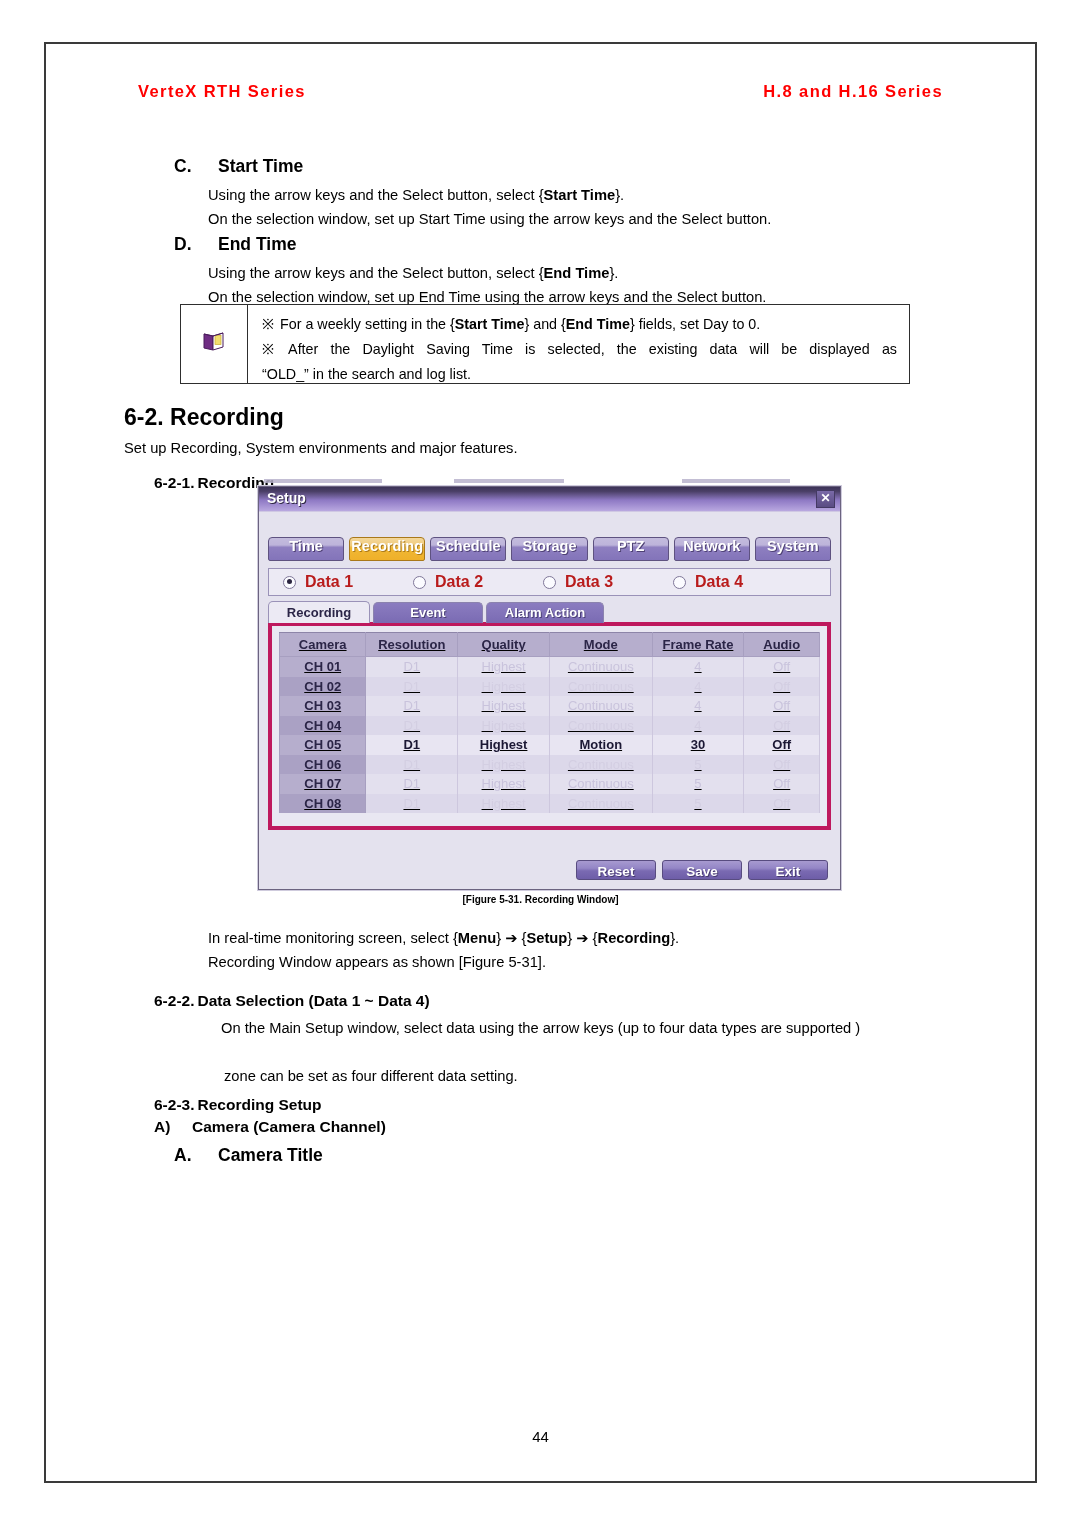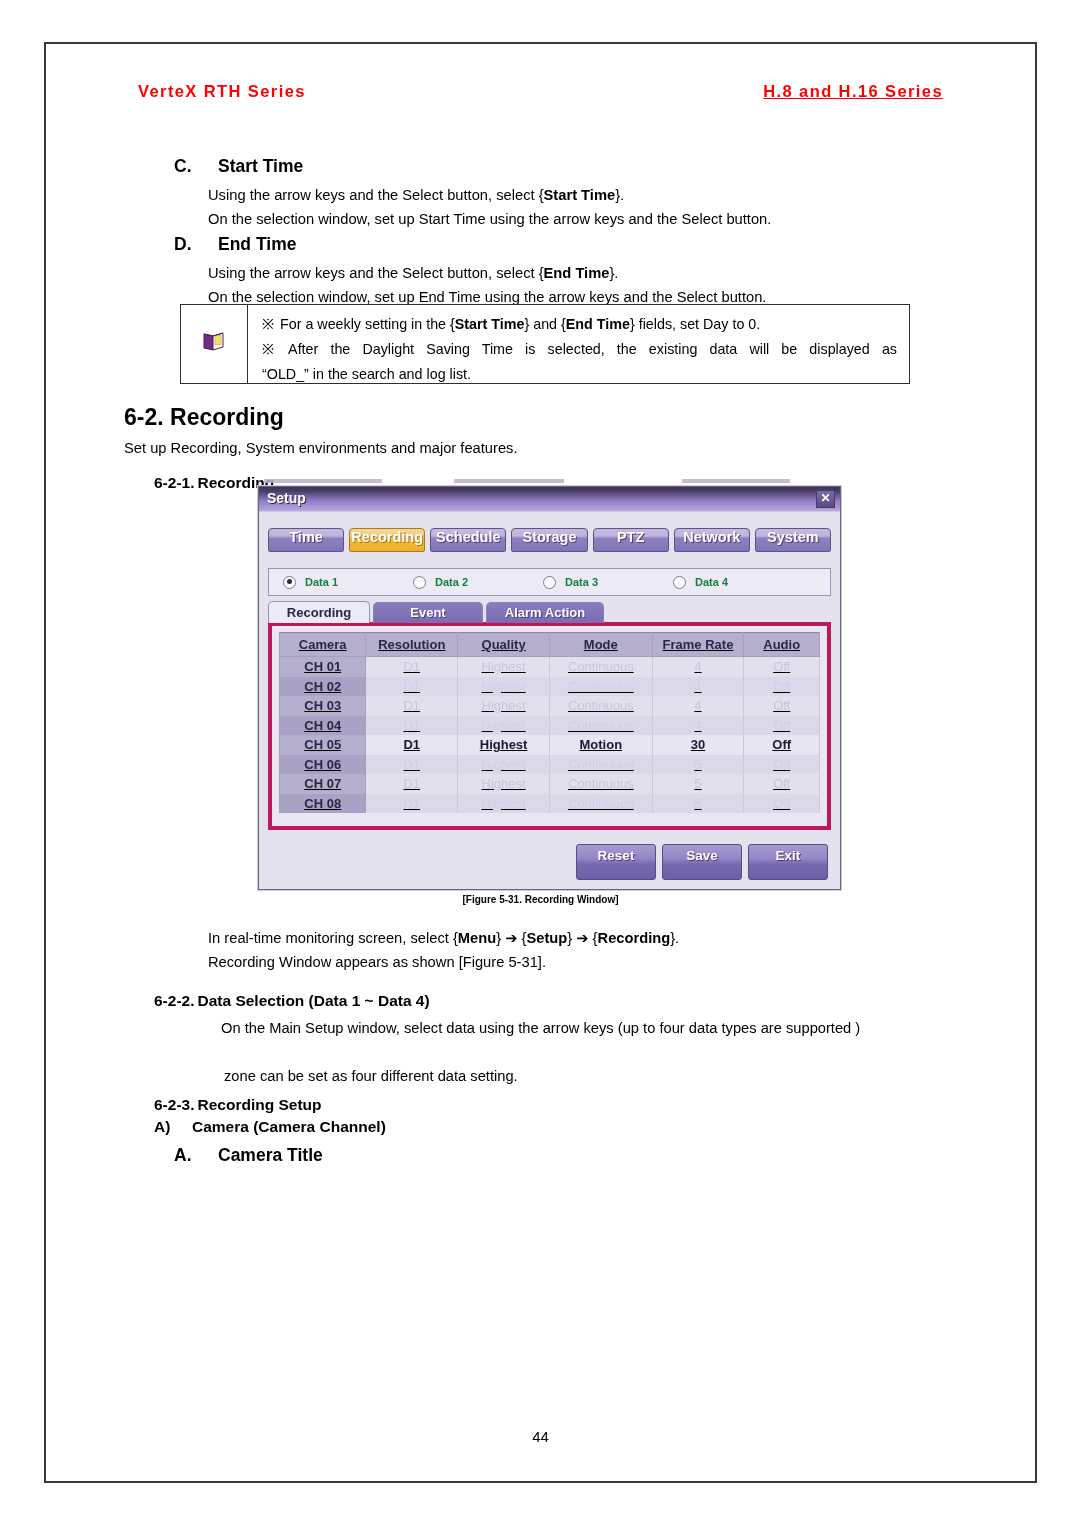--- a/index.html
+++ b/index.html
@@ -45,21 +45,21 @@
   .run-head .left,
   .run-head .right {
     position: absolute;
     color: #ff0000;
     font-weight: bold;
     font-size: 16.5px;
     letter-spacing: 1.4px;
     white-space: nowrap;
   }
   .run-head .left  { left: 92px; }
-  .run-head .right { right: 92px; text-decoration: underline; }
+  .run-head .right { right: 92px; }
 
   
   .h-lettered {
     position: absolute;
     font-weight: bold;
     font-size: 17.5px;
     white-space: nowrap;
   }
   .h-lettered .ltr {
     display: inline-block;
@@ -191,21 +191,21 @@
     top: 25px; bottom: 0;
     padding: 7px 9px 0 9px;
     box-sizing: border-box;
   }
 
   
   #main-tabs {
     display: flex;
     gap: 5px;
     height: 42px;
-    align-items: center;
+    align-items: flex-end;
   }
   .mtab {
     flex: 1;
     border: 1px solid #5e5280;
     border-radius: 4px 4px 2px 2px;
     background: linear-gradient(to bottom, #c3bbdd 0%, #bdb4da 32%, #8e7fc0 42%, #8374ba 100%);
     color: #ffffff;
     font-weight: bold;
     font-size: 14.5px;
     display: flex;
@@ -253,22 +253,22 @@
   }
   .radio-item.checked .radio-dot::after {
     content: "";
     position: absolute;
     left: 2.5px; top: 2.5px;
     width: 5px; height: 5px;
     border-radius: 50%;
     background: #2b2540;
   }
   .radio-label {
-    font-size: 11px;
-    color: #15803d;
+    font-size: 16px;
+    color: #b91c1c;
     font-weight: bold;
     text-align: center;
   }
 
   
   #sub-tabs {
     margin-top: 5px;
     height: 22px;
     display: flex;
     align-items: flex-end;
@@ -364,21 +364,21 @@
   
   #setup-buttons {
     position: absolute;
     right: 12px;
     bottom: 9px;
     display: flex;
     gap: 6px;
   }
   .dlg-btn {
     width: 80px;
-    height: 36px;
+    height: 20px;
     border: 1px solid #584c80;
     border-radius: 3px;
     background: linear-gradient(to bottom, #a79ad0 0%, #9486c6 40%, #7a6ab2 55%, #6e5ea8 100%);
     color: #ffffff;
     font-weight: bold;
     font-size: 13.5px;
     line-height: 21px;
     text-align: center;
     text-shadow: 1px 1px 0 #463a6e;
     cursor: pointer;

